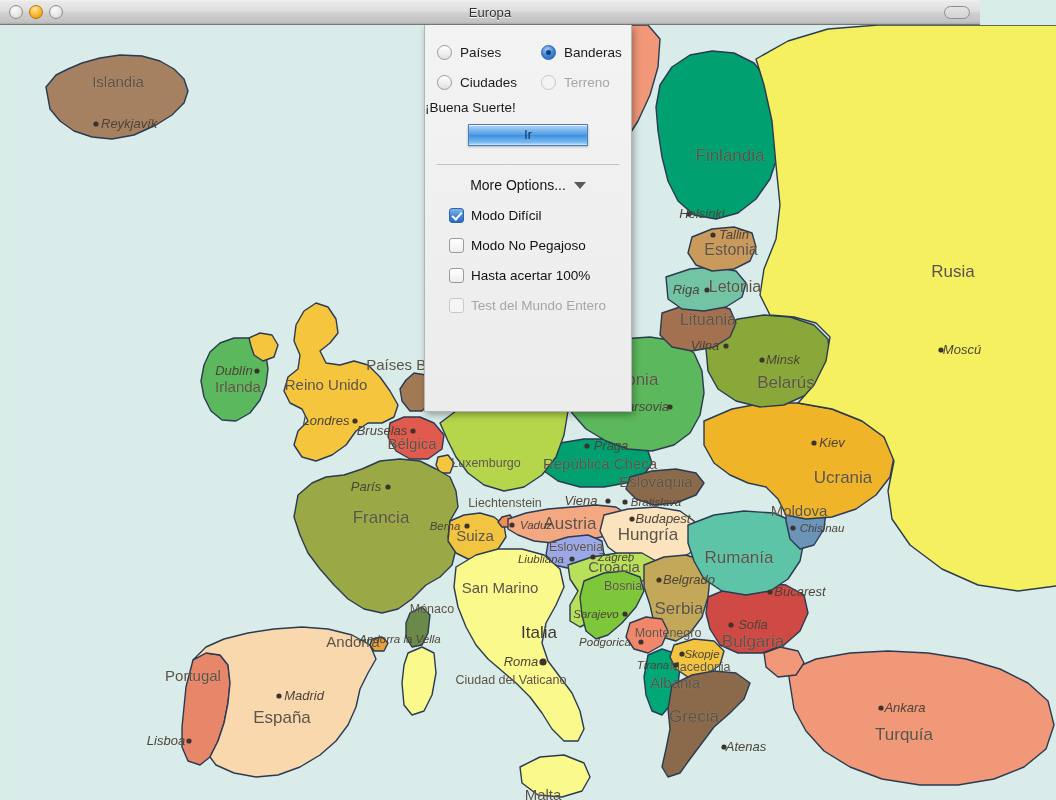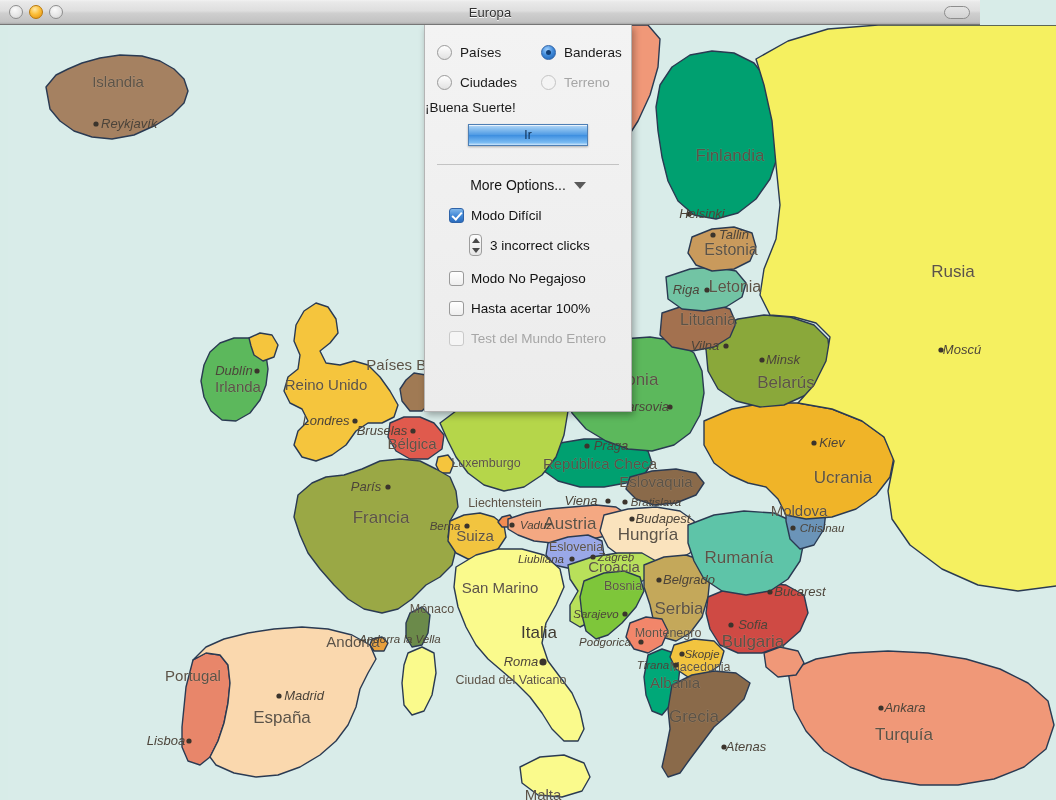--- a/index.html
+++ b/index.html
@@ -438,27 +438,20 @@
     <div id="more-options">
       <span>More Options...</span>
       <span class="tri-down"></span>
     </div>
 
     <div class="checkrow">
       <span class="checkbox on"></span>
       <span class="clabel">Modo Difícil</span>
     </div>
 
-    <div id="stepper-row">
-      <span id="stepper">
-        <span class="st-up"></span>
-        <span class="st-dn"></span>
-      </span>
-      <span class="clabel">3 incorrect clicks</span>
-    </div>
 
     <div class="checkrow">
       <span class="checkbox"></span>
       <span class="clabel">Modo No Pegajoso</span>
     </div>
 
     <div class="checkrow">
       <span class="checkbox"></span>
       <span class="clabel">Hasta acertar 100%</span>
     </div>

